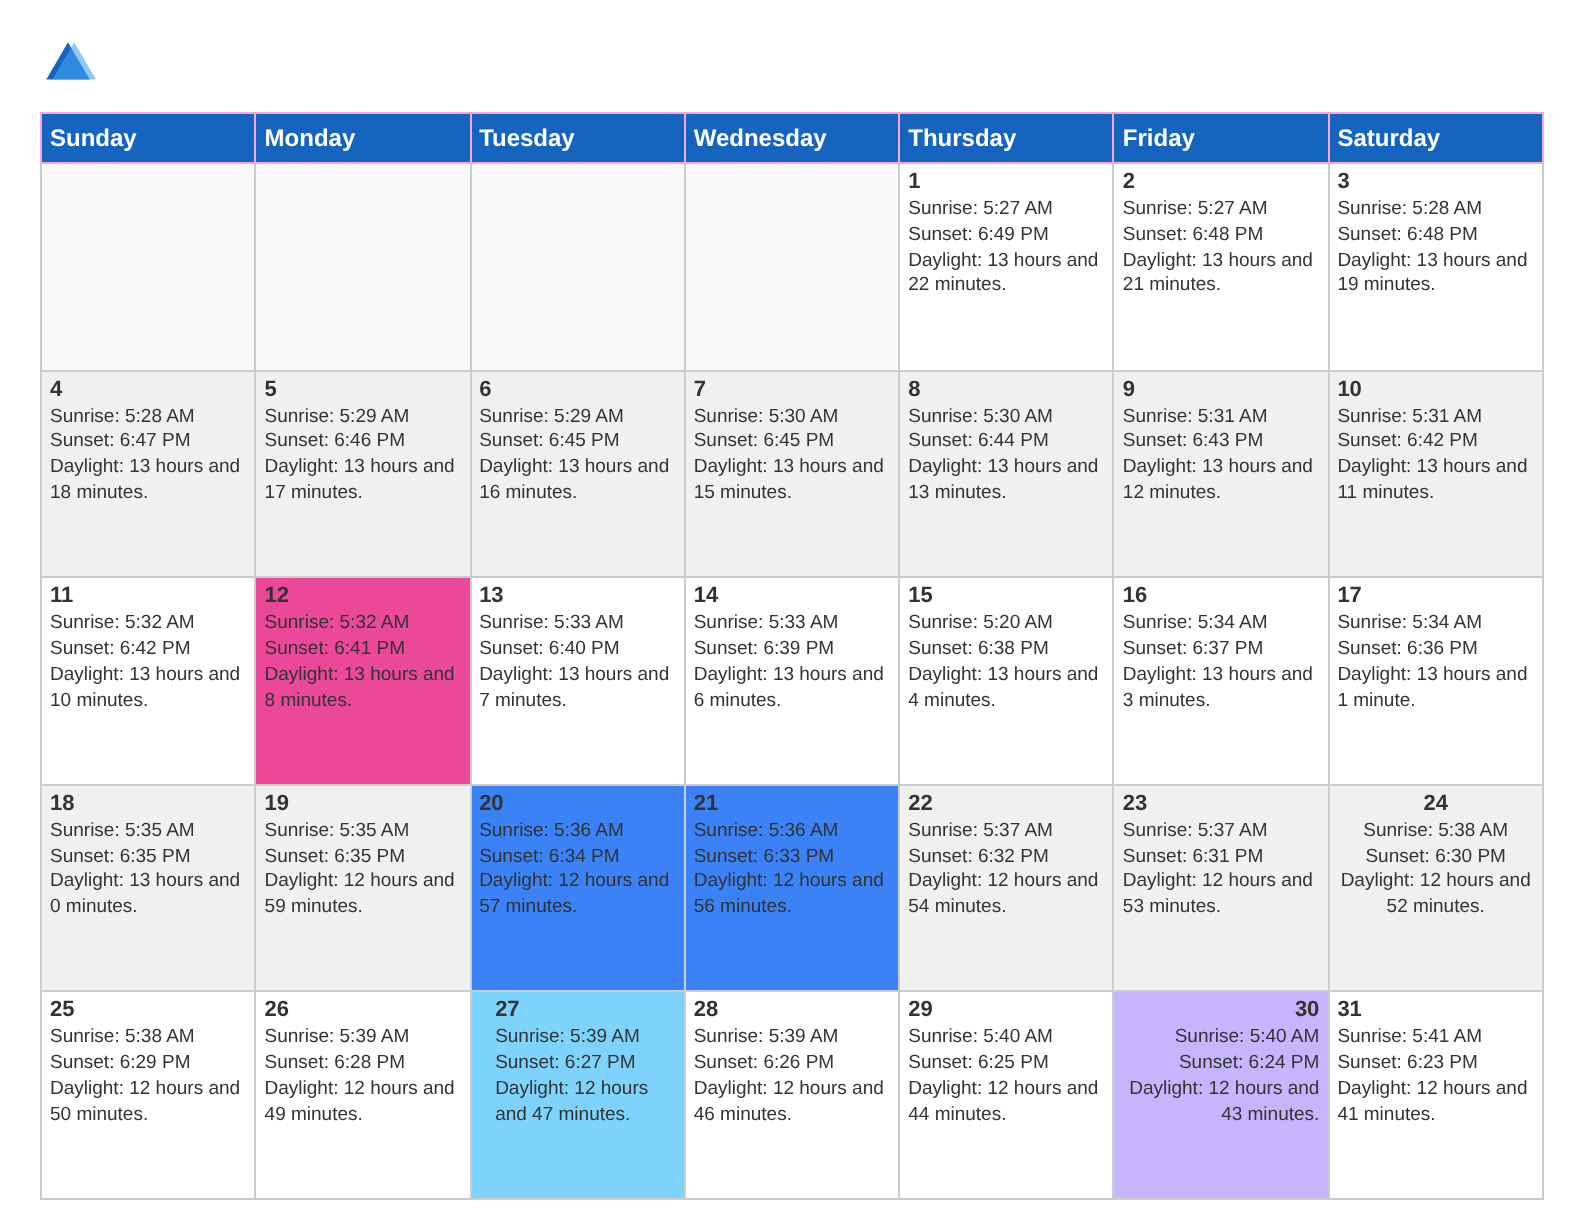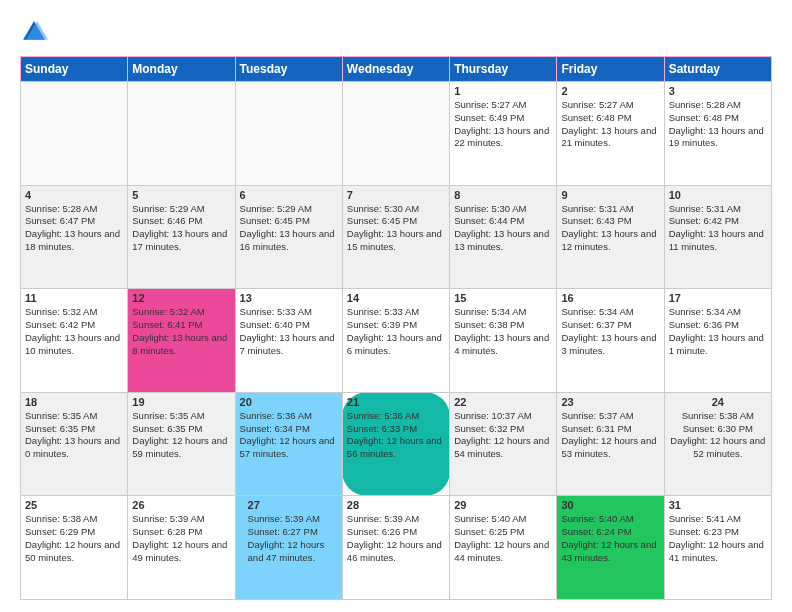--- a/index.html
+++ b/index.html
@@ -237,21 +237,21 @@
           </td>
           <td style="background: rgb(255, 255, 255);">
             <span class="day-num">14</span>
             <div class="day-detail">Sunrise: 5:33 AM
 Sunset: 6:39 PM
 Daylight: 13 hours
 and 6 minutes.</div>
           </td>
           <td style="background: rgb(255, 255, 255);">
             <span class="day-num">15</span>
-            <div class="day-detail">Sunrise: 5:34 AM
+            <div class="day-detail">Sunrise: 5:20 AM
 Sunset: 6:38 PM
 Daylight: 13 hours
 and 4 minutes.</div>
           </td>
           <td style="background: rgb(255, 255, 255);">
             <span class="day-num">16</span>
             <div class="day-detail">Sunrise: 5:34 AM
 Sunset: 6:37 PM
 Daylight: 13 hours
 and 3 minutes.</div>
@@ -272,37 +272,37 @@
 Daylight: 13 hours
 and 0 minutes.</div>
           </td>
           <td style="background: rgb(240, 240, 240);">
             <span class="day-num">19</span>
             <div class="day-detail">Sunrise: 5:35 AM
 Sunset: 6:35 PM
 Daylight: 12 hours
 and 59 minutes.</div>
           </td>
-          <td style="background: #7dd3fc;">
+          <td style="background: #3b82f6;">
             <span class="day-num">20</span>
             <div class="day-detail">Sunrise: 5:36 AM
 Sunset: 6:34 PM
 Daylight: 12 hours
 and 57 minutes.</div>
           </td>
-          <td style="background: #14b8a6; border-radius: 25px;">
+          <td style="background: #3b82f6;">
             <span class="day-num">21</span>
             <div class="day-detail">Sunrise: 5:36 AM
 Sunset: 6:33 PM
 Daylight: 12 hours
 and 56 minutes.</div>
           </td>
           <td style="background: rgb(240, 240, 240);">
             <span class="day-num">22</span>
-            <div class="day-detail">Sunrise: 10:37 AM
+            <div class="day-detail">Sunrise: 5:37 AM
 Sunset: 6:32 PM
 Daylight: 12 hours
 and 54 minutes.</div>
           </td>
           <td style="background: rgb(240, 240, 240);">
             <span class="day-num">23</span>
             <div class="day-detail">Sunrise: 5:37 AM
 Sunset: 6:31 PM
 Daylight: 12 hours
 and 53 minutes.</div>
@@ -344,21 +344,21 @@
 Daylight: 12 hours
 and 46 minutes.</div>
           </td>
           <td style="background: rgb(255, 255, 255); margin-top: 31px;">
             <span class="day-num">29</span>
             <div class="day-detail">Sunrise: 5:40 AM
 Sunset: 6:25 PM
 Daylight: 12 hours
 and 44 minutes.</div>
           </td>
-          <td style="background: #22c55e;">
+          <td style="background: #c4b5fd; text-align: right;">
             <span class="day-num">30</span>
             <div class="day-detail">Sunrise: 5:40 AM
 Sunset: 6:24 PM
 Daylight: 12 hours
 and 43 minutes.</div>
           </td>
           <td style="background: rgb(255, 255, 255); border-radius: 21px;">
             <span class="day-num">31</span>
             <div class="day-detail">Sunrise: 5:41 AM
 Sunset: 6:23 PM

